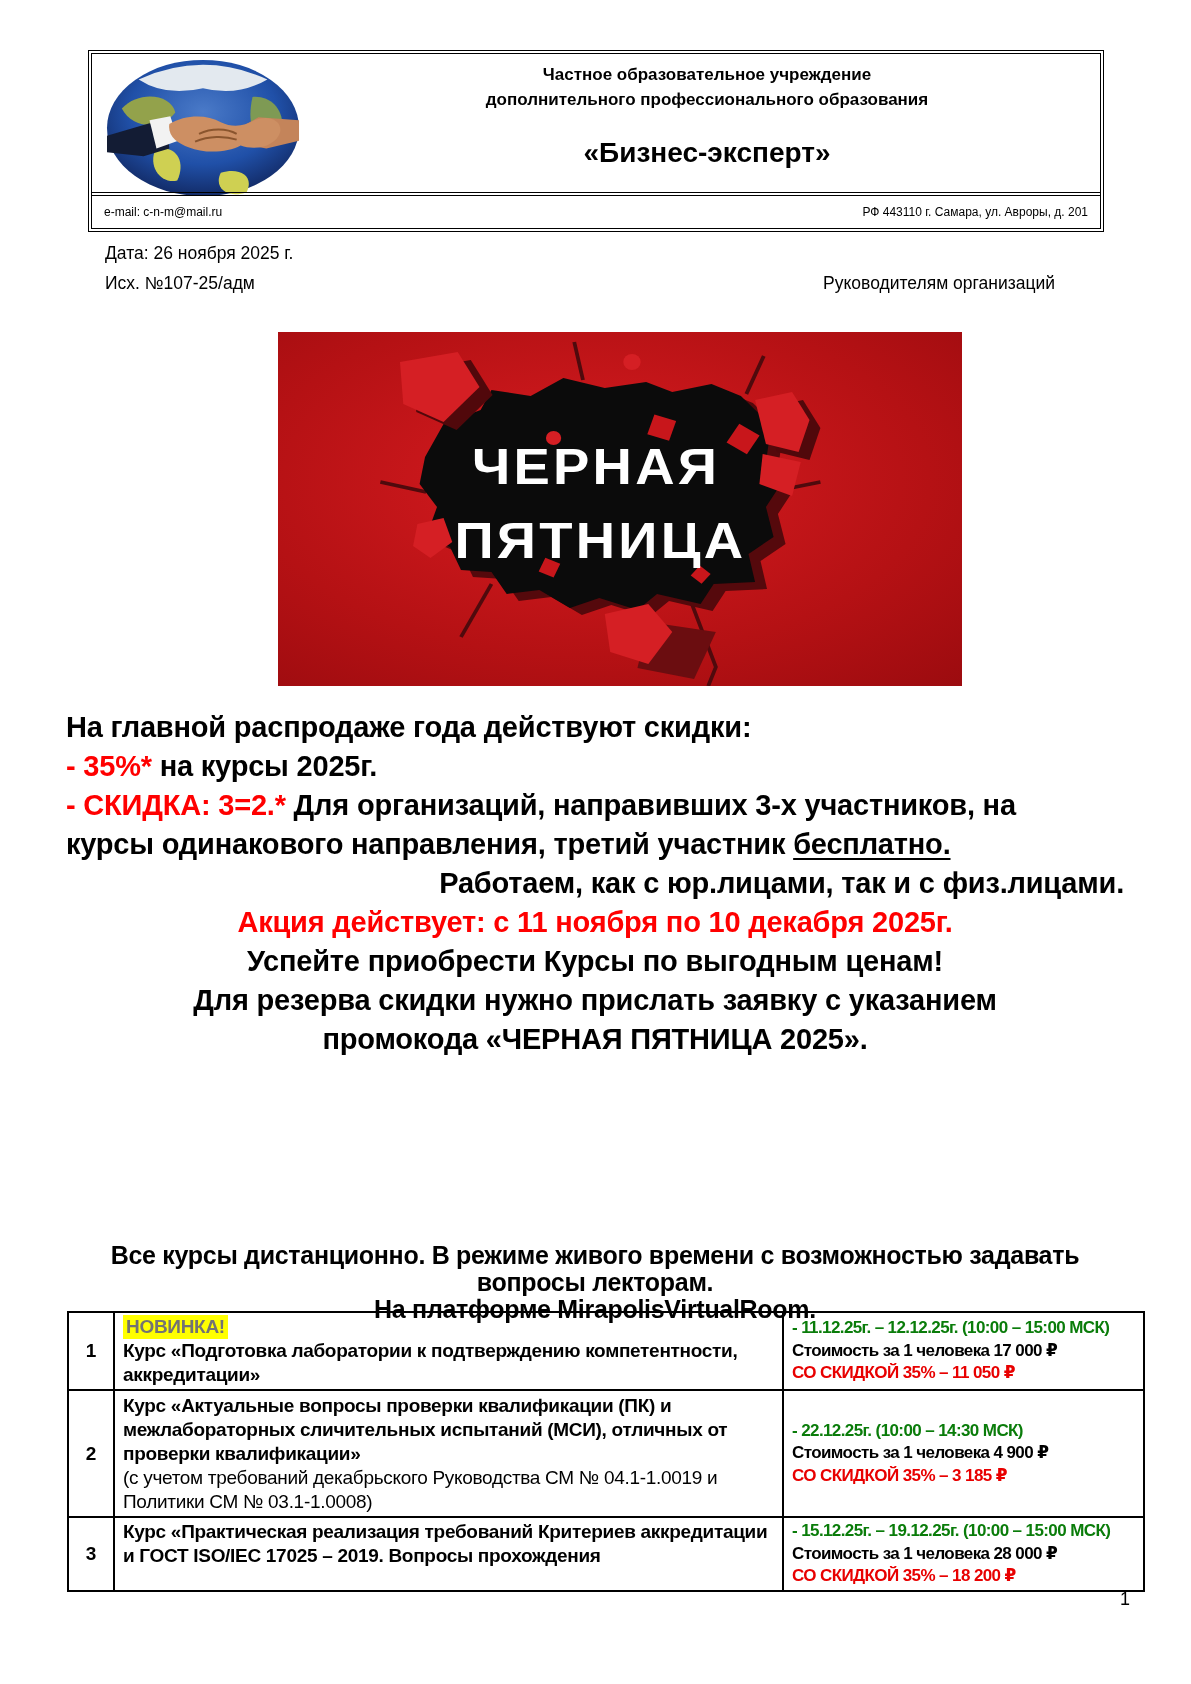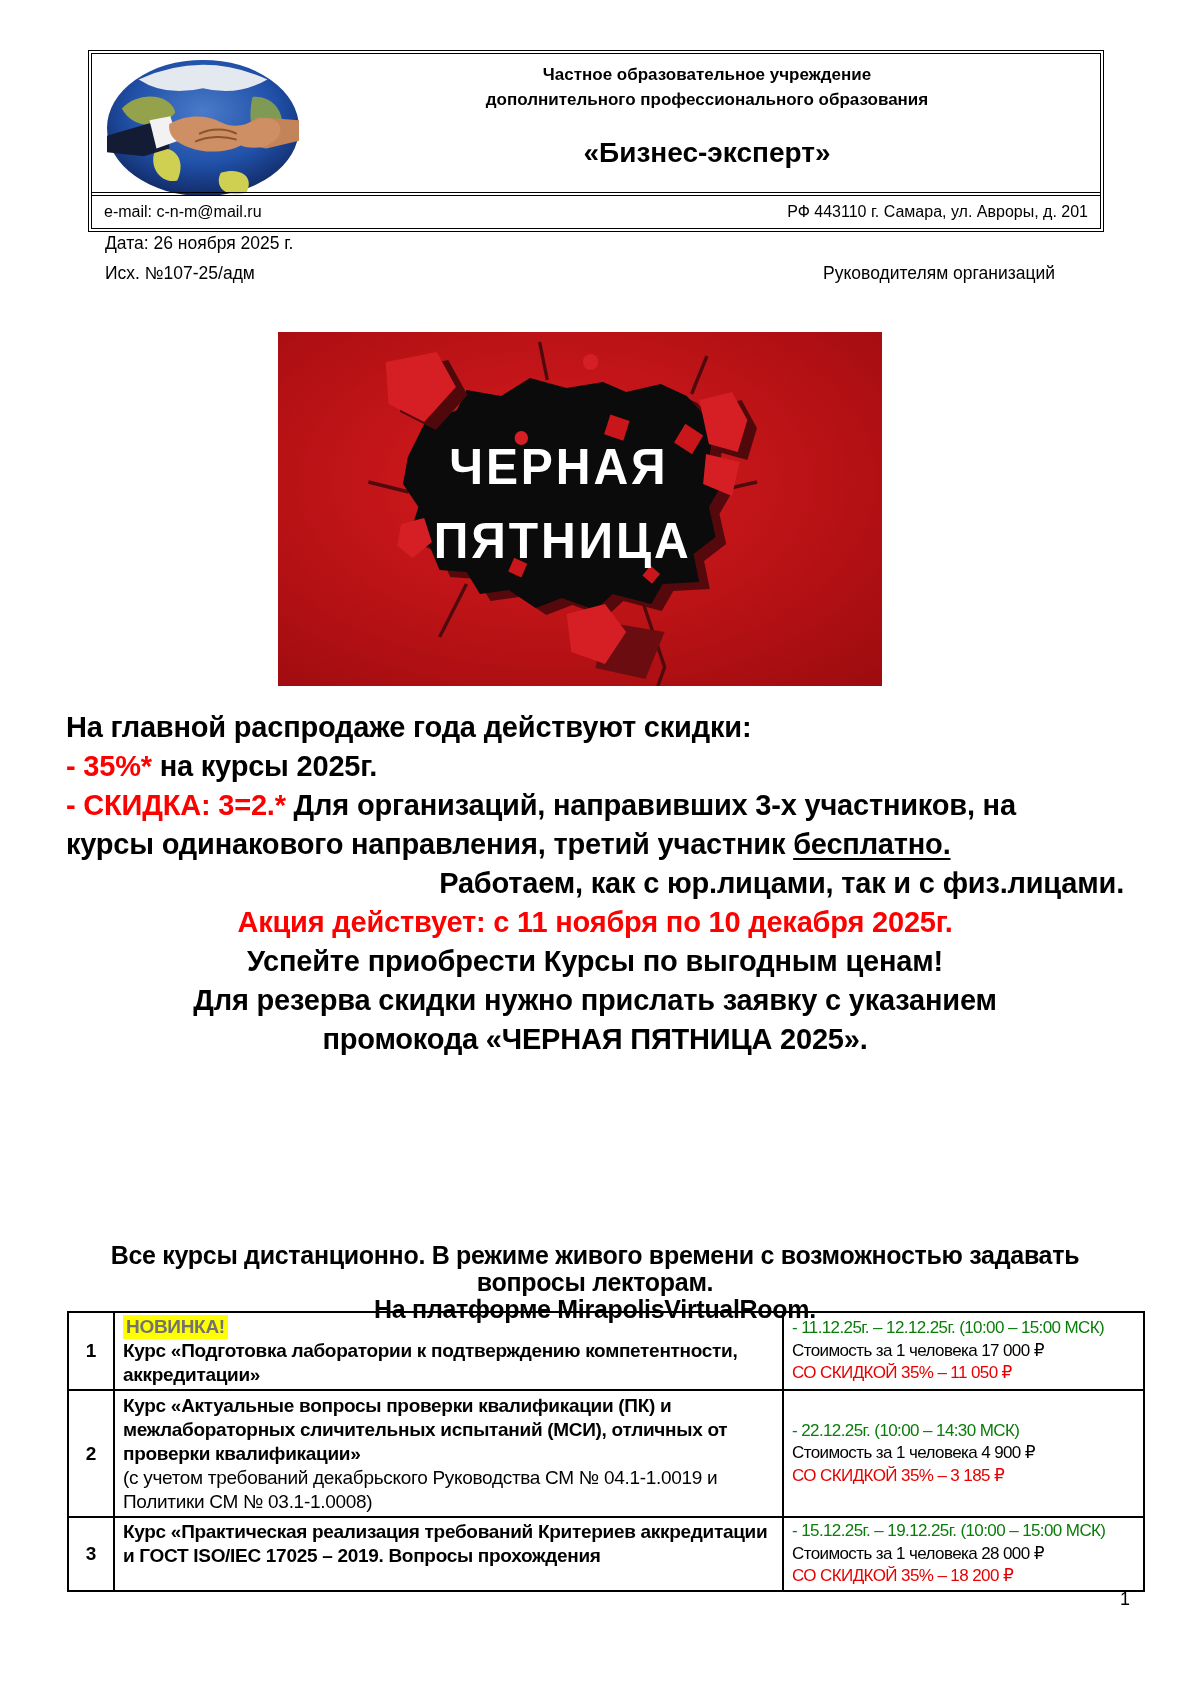--- a/index.html
+++ b/index.html
@@ -16,28 +16,28 @@
   }
   .header-main { position:relative; height:144px; }
   .logo-wrap { position:absolute; left:12px; top:4px; width:198px; height:140px; }
   .logo-wrap svg { width:100%; height:100%; }
   .header-title { position:absolute; left:230px; right:8px; top:8px; text-align:center; }
   .org-type { font-size:17px; font-weight:bold; line-height:25px; }
   .org-name { font-size:28px; font-weight:bold; margin-top:25px; }
   .header-contact {
     position:absolute; left:0; right:0; bottom:0; height:30px;
     border-top:4px double #000; display:flex; align-items:center;
-    justify-content:space-between; padding:16px 12px; font-size:16px;
-  }
-  
-  .meta { position:absolute; left:105px; top:233px; width:950px; font-size:17.5px; }
+    justify-content:space-between; padding:16px 12px; font-size:12px;
+  }
+  
+  .meta { position:absolute; left:105px; top:243px; width:950px; font-size:17.5px; }
   .meta-row1 { margin-bottom:9px; }
   .meta-row2 { display:flex; justify-content:space-between; }
   
-  .banner { position:absolute; left:278px; top:332px; width:604px; height:354px; }
+  .banner { position:absolute; left:278px; top:332px; width:684px; height:354px; }
   .banner svg { width:100%; height:100%; display:block; }
   .banner text {
     font-family:"Liberation Sans","DejaVu Sans",sans-serif;
     font-weight:bold; fill:#ffffff; letter-spacing:3px;
   }
   
   .promo { position:absolute; left:66px; top:708px; width:1058px;
            font-size:29px; font-weight:bold; line-height:39px; letter-spacing:-0.2px; }
   .promo p { margin:0; }
   .red { color:#ff0000; }
@@ -53,21 +53,21 @@
   
   .courses { position:absolute; left:67px; top:1311px; width:1076px;
              border-collapse:collapse; table-layout:fixed;
              font-size:19px; line-height:24px; letter-spacing:-0.3px; }
   .courses td { border:2px solid #000; padding:2px 8px; vertical-align:middle; overflow:hidden; }
   .col-num { width:46px; } .col-course { width:669px; } .col-price { width:361px; }
   .num-cell { text-align:center; font-weight:bold; }
   .course-cell { font-weight:bold; }
   .badge { display:inline-block; background:#ffff00; color:#737373; font-weight:bold; padding:0 3px; }
   .note { font-weight:normal; }
-  .price-cell { font-weight:normal; font-size:17px; line-height:22.5px;
+  .price-cell { font-weight:bold; font-size:17px; line-height:22.5px;
                 letter-spacing:-0.6px; padding:2px 4px 2px 8px; }
   .price-cell div { white-space:nowrap; }
   .sched { color:#0a7c0a; }
   .disc { color:#e80000; }
   .r1 { height:77px; } .r2 { height:127px; } .r3 { height:67px; }
   .r3 td { vertical-align:top; }
   
   .page-num { position:absolute; left:1120px; top:1589px; font-size:18px; }
 </style>
 </head>

